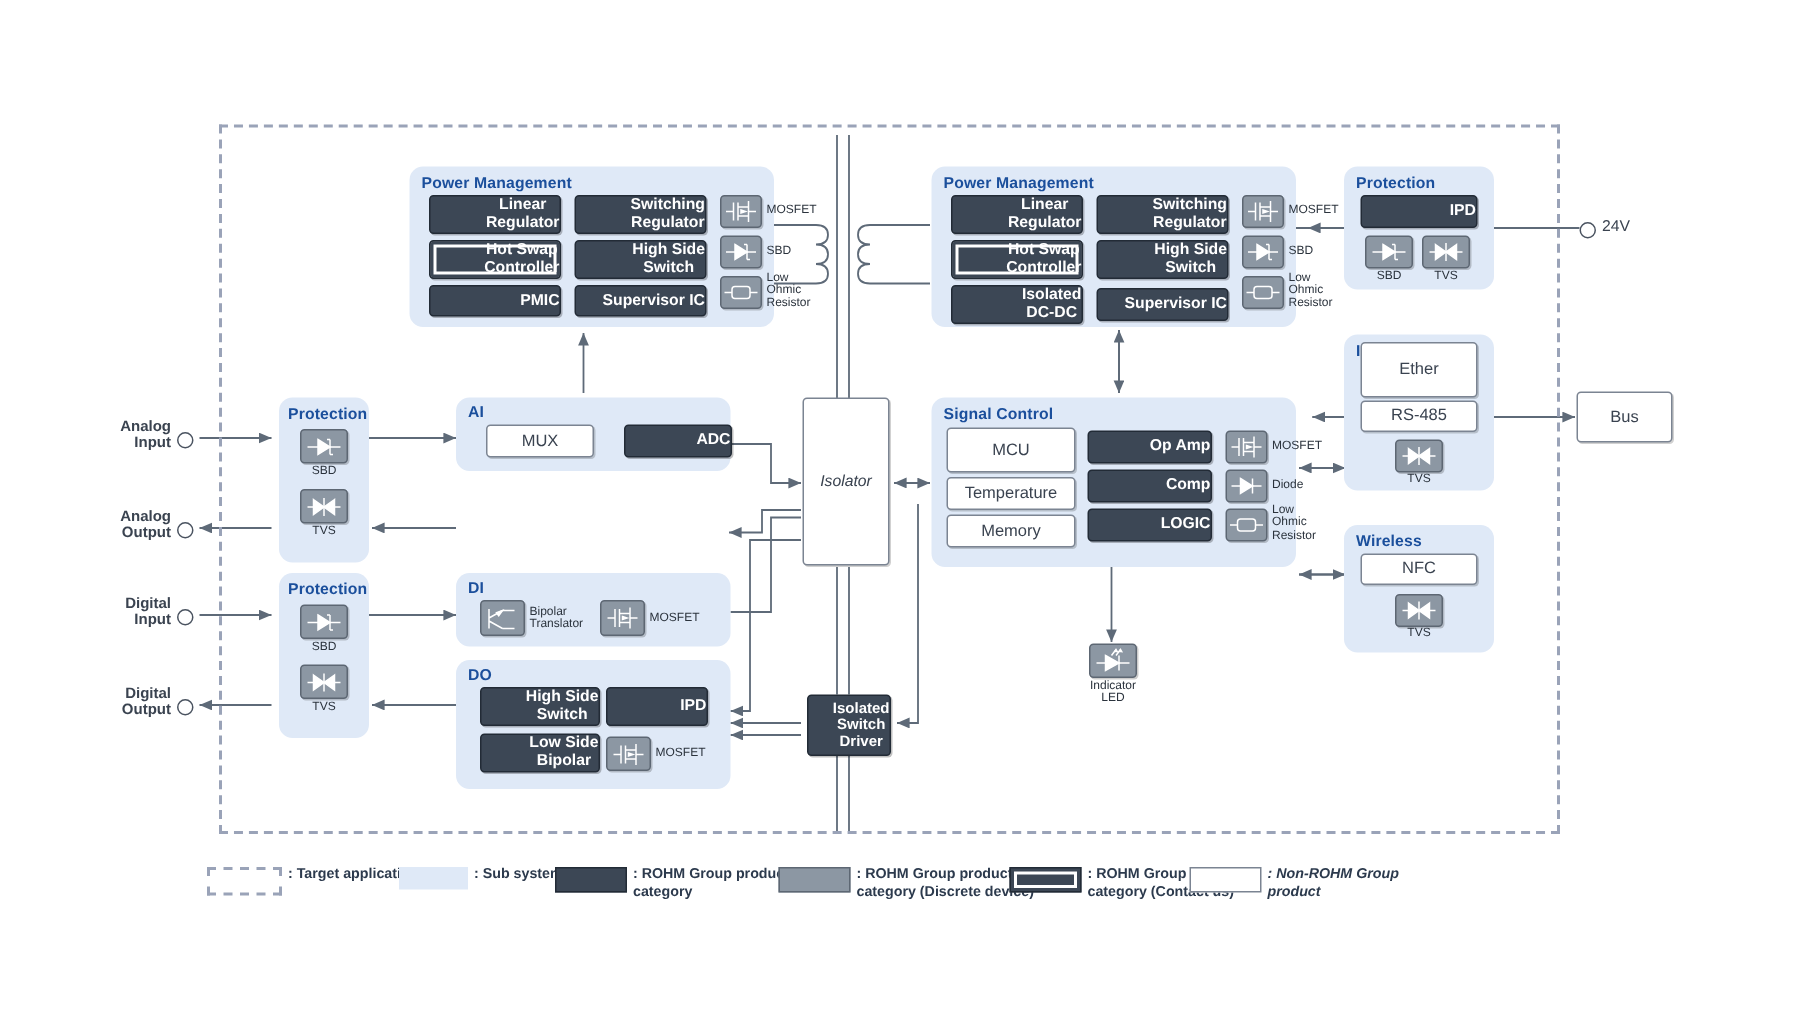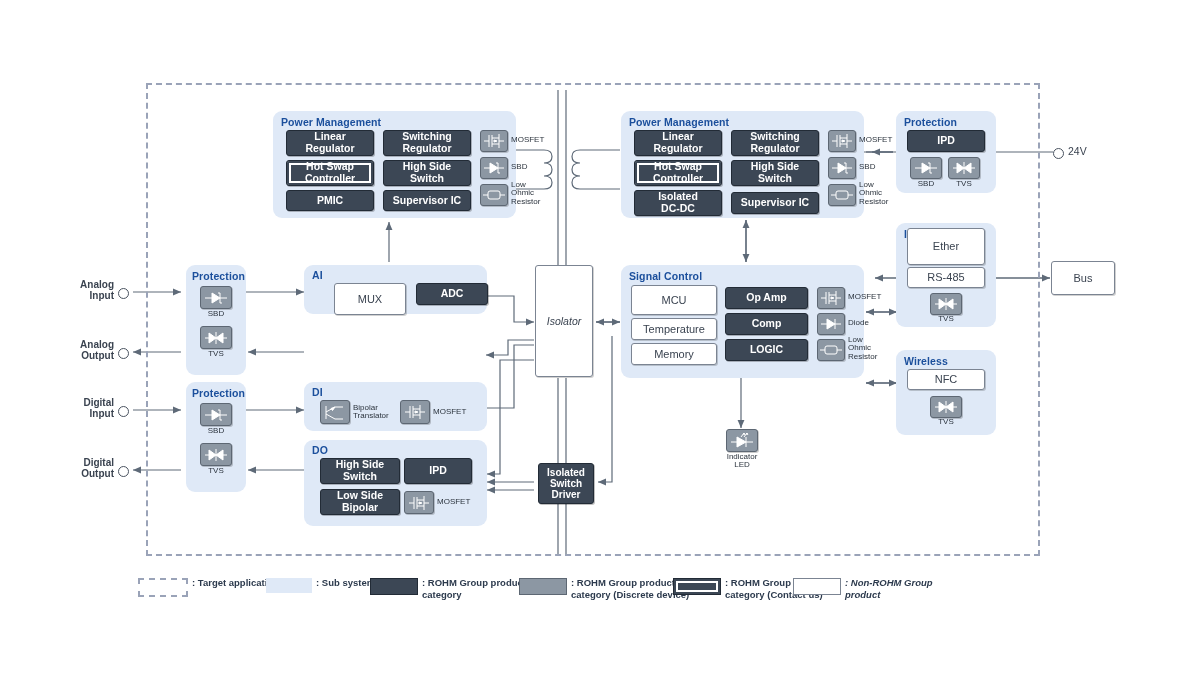--- a/index.html
+++ b/index.html
@@ -30,21 +30,21 @@
   }
 
   
   .rohm{
     background:#3c4755;
     border:1px solid #222b36;
     border-radius:3px;
     color:#ffffff;
     font-weight:bold;
     font-size:10.5px;
-    display:flex;align-items:center;justify-content:center;
+    display:flex;align-items:center;justify-content:flex-end;
     text-align:center;
     line-height:1.12;
     box-shadow:1px 1px 0 rgba(0,0,0,.25);
   }
   
   .rohm.contact{
     box-shadow:inset 0 0 0 2px #3c4755, inset 0 0 0 4px #ffffff,1px 1px 0 rgba(0,0,0,.25);
     background:#3c4755;
   }
   .rohm.contact .lbl{position:relative;z-index:2;}
@@ -504,21 +504,21 @@
         <path d="M6,4 L13,9 L6,14 z" fill="#fff"></path>
             <path d="M20,4 L13,9 L20,14 z" fill="#fff"></path>
           </g>
         </svg>
       </div>
     <div class="disc-label center" style="left:14px;top:85px;width:32px;">TVS</div>
   </div>
 
   <div class="abs subsys" style="left:304px;top:265px;width:183px;height:49px;">
     <div class="subsys-title" style="left:8px;top:4px;">AI</div>
-    <div class="abs white-box" style="left:30px;top:18px;width:72px;height:32px;">
+    <div class="abs white-box" style="left:20px;top:18px;width:72px;height:22px;">
       <span>MUX</span>
       </div>
     <div class="abs rohm" style="left:112px;top:18px;width:72px;height:22px;">
       <span class="lbl">ADC</span>
       </div>
   </div>
 
 
   <div class="abs subsys" style="left:304px;top:382px;width:183px;height:49px;">
     <div class="subsys-title" style="left:8px;top:4px;">DI</div>

